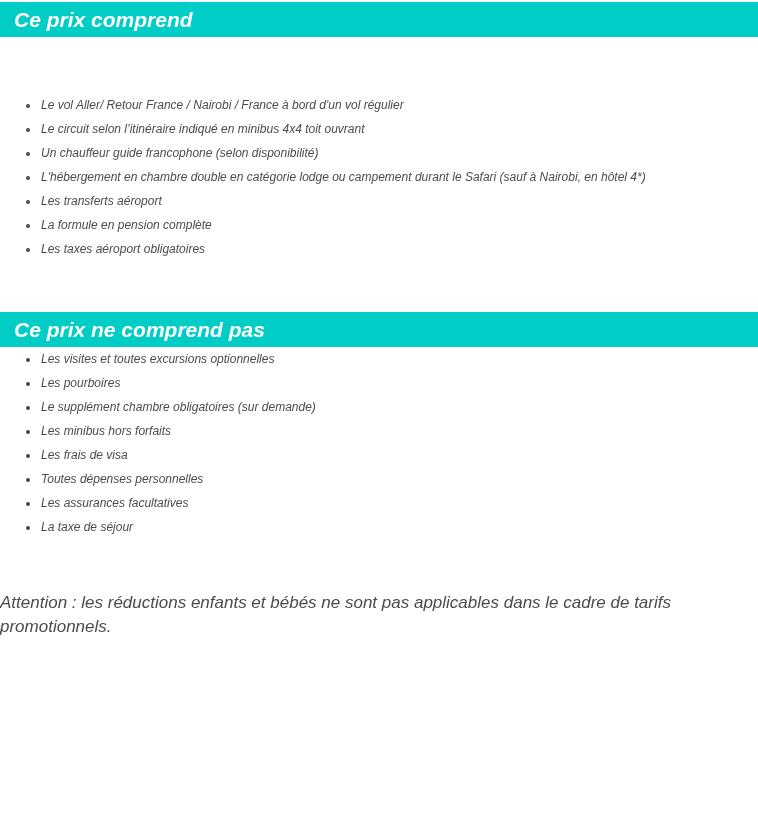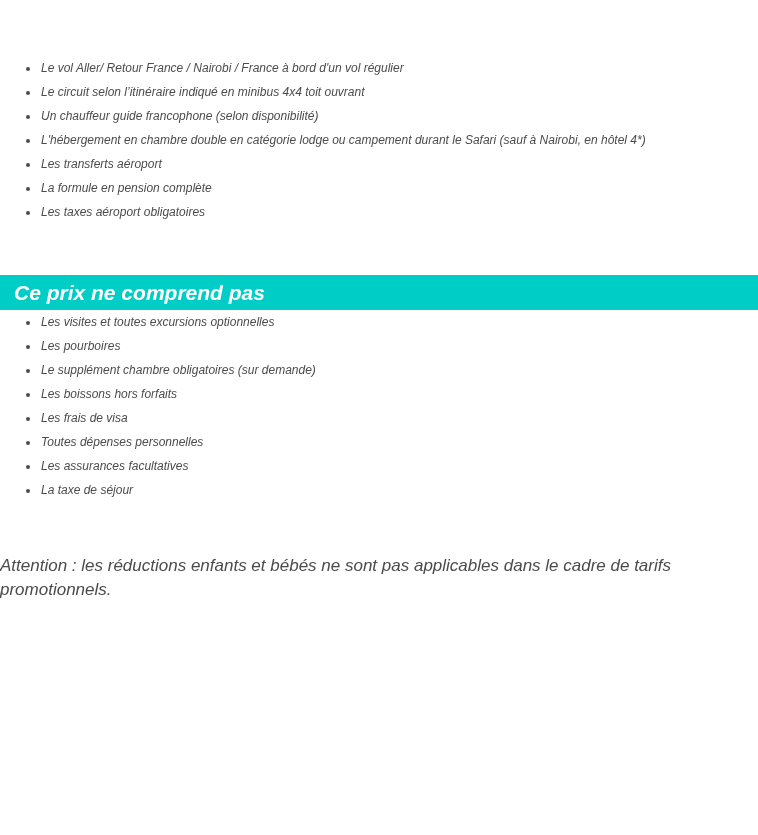--- a/index.html
+++ b/index.html
@@ -52,38 +52,39 @@
   }
   .notes p {
     margin: 0;
     padding: 0;
   }
 </style>
 </head>
 <body>
 
 <section>
+  <div class="section-header">Ce prix comprend</div>
   <ul class="items" id="list-included">
       <li>Le vol Aller/ Retour France / Nairobi / France à bord d'un vol régulier</li>
       <li>Le circuit selon l’itinéraire indiqué en minibus 4x4 toit ouvrant</li>
       <li>Un chauffeur guide francophone (selon disponibilité)</li>
       <li>L'hébergement en chambre double en catégorie lodge ou campement durant le Safari (sauf à Nairobi, en hôtel 4*)</li>
       <li>Les transferts aéroport</li>
       <li>La formule en pension complète</li>
       <li>Les taxes aéroport obligatoires</li>
     </ul>
 </section>
 
 <section>
   <div class="section-header">Ce prix ne comprend pas</div>
   <ul class="items" id="list-excluded">
       <li>Les visites et toutes excursions optionnelles</li>
       <li>Les pourboires</li>
       <li>Le supplément chambre obligatoires (sur demande)</li>
-      <li>Les boissons hors forfaits</li>
+      <li>Les minibus hors forfaits</li>
       <li>Les frais de visa</li>
       <li>Toutes dépenses personnelles</li>
       <li>Les assurances facultatives</li>
       <li>La taxe de séjour</li>
     </ul>
 </section>
 
 <section>
   <div class="notes">
       <p>Attention : les réductions enfants et bébés ne sont pas applicables dans le cadre de tarifs promotionnels.</p>

